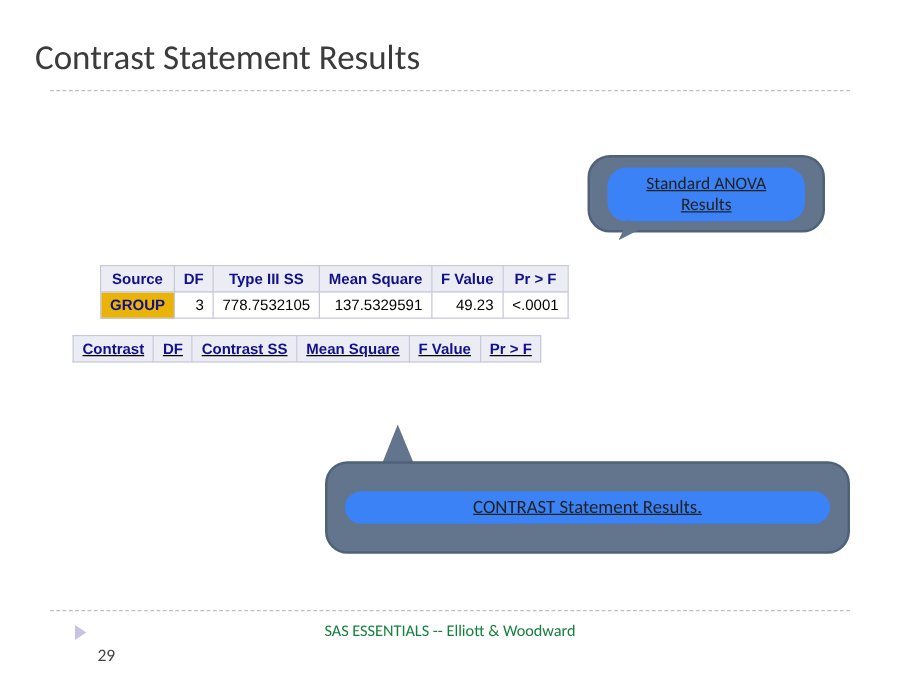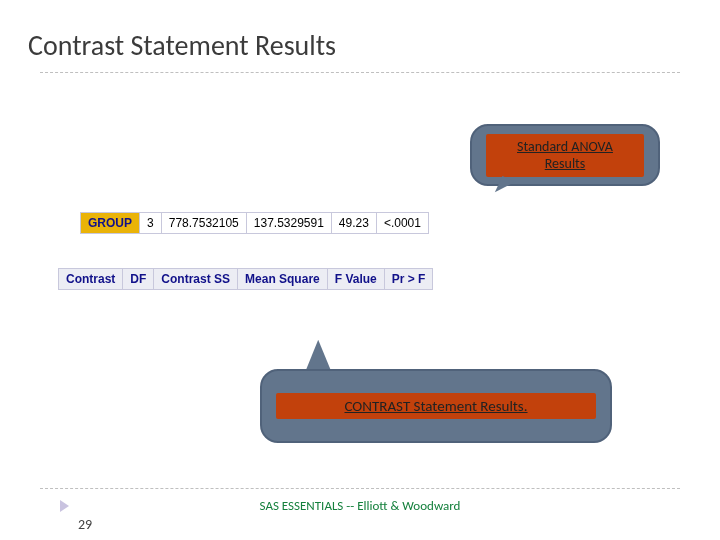--- a/index.html
+++ b/index.html
@@ -47,49 +47,49 @@
     font-weight: bold;
     text-align: center;
   }
   .sas-table .rowhead {
     background: #eab308;
     color: #11118a;
     font-weight: bold;
     text-align: left;
   }
   .t1 { position: absolute; top: 212px; left: 80px; }
-  .t2 { position: absolute; top: 268px; left: 58px; }
+  .t2 { position: absolute; top: 268px; left: 58px; text-decoration: underline; }
 
   
   .bubble {
     position: absolute;
     background: #62758c;
     color: #fff;
     text-align: center;
     border-radius: 18px;
     border: 2px solid #50627a;
     display: flex;
     align-items: center;
     justify-content: center;
     padding: 6px 14px;
   }
   .bubble-inner {
-    background: #c2410c;
+    background: #3b82f6;
     color: #222;
-    border-radius: 2px;
+    border-radius: 15px;
     padding: 4px 10px;
     font-size: 14px;
     line-height: 1.25;
     text-align: center;
     text-decoration: underline;
     width: 100%;
   }
 
   .b1 { top: 124px; left: 470px; width: 190px; height: 62px; }
-  .b2 { top: 369px; left: 260px; width: 352px; height: 74px; }
+  .b2 { top: 369px; left: 260px; width: 420px; height: 74px; }
   .b2 .bubble-inner { font-size: 15px; }
 
   
   .tail {
     position: absolute;
     width: 0; height: 0;
     border-style: solid;
   }
   .tail1 {
     top: 178px; left: 498px;
@@ -136,20 +136,28 @@
 <div class="title">Contrast Statement Results</div>
 <div class="dashed-line dash1"></div>
 
 <div class="bubble b1">
   <div class="bubble-inner">Standard ANOVA<br>Results</div>
 </div>
 <div class="tail tail1"></div>
 
 <table class="sas-table t1">
   <tbody>
+      <tr>
+    <th>Source</th>
+    <th>DF</th>
+    <th>Type III SS</th>
+    <th>Mean Square</th>
+    <th>F Value</th>
+    <th>Pr &gt; F</th>
+  </tr>
   <tr>
     <td class="rowhead">GROUP</td>
     <td>3</td>
     <td>778.7532105</td>
     <td>137.5329591</td>
     <td>49.23</td>
     <td>&lt;.0001</td>
   </tr>
 </tbody>
   </table>

